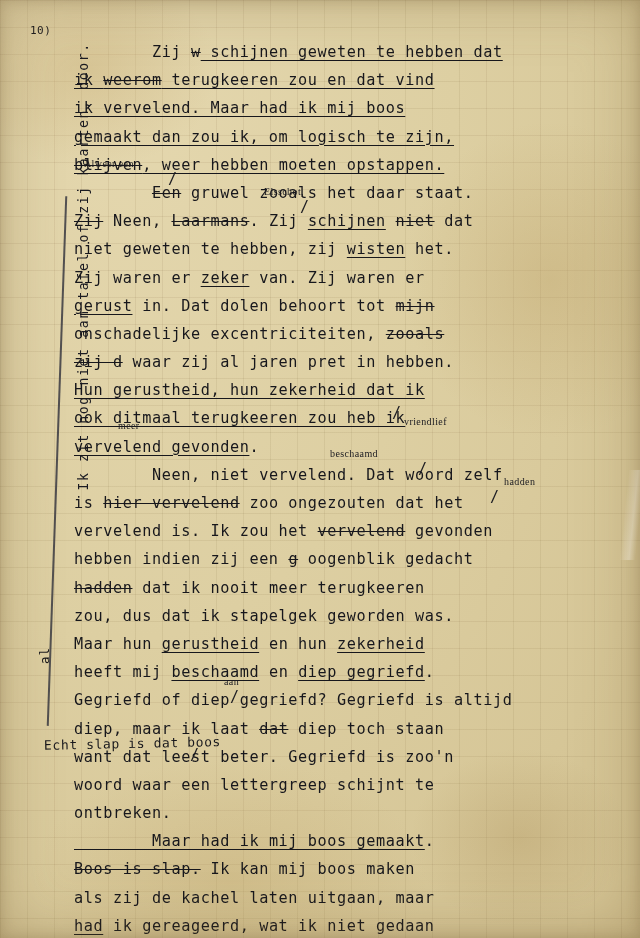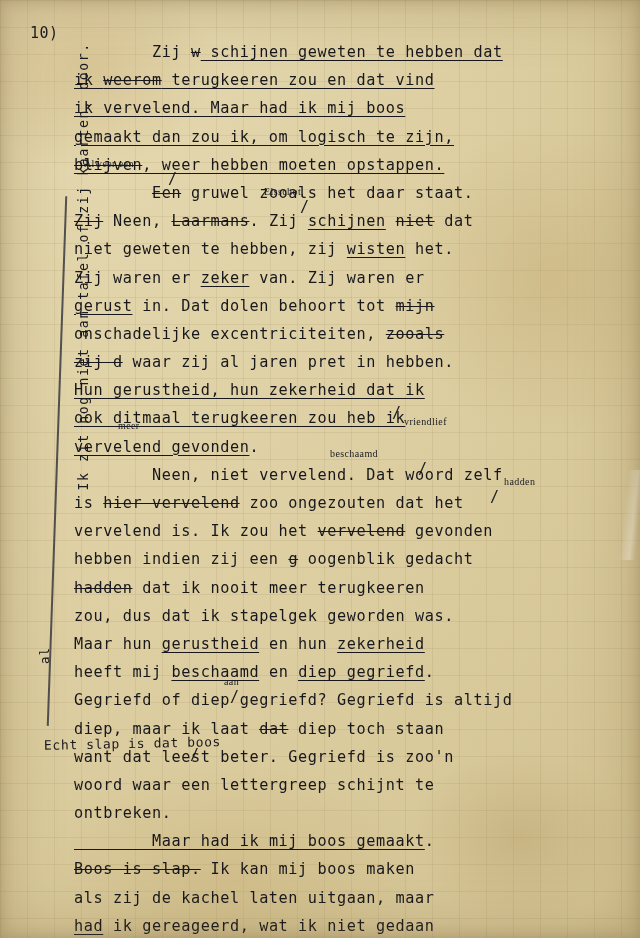--- a/index.html
+++ b/index.html
@@ -40,21 +40,21 @@
     right: 0; top: 470px;
     width: 16px; height: 90px;
     background: linear-gradient(90deg, rgba(255,255,255,0) 0%, rgba(248,242,224,0.55) 60%, rgba(255,255,255,0.0) 100%);
     transform: skewX(-6deg);
     pointer-events: none;
   }
 
   .page-number {
     position: absolute;
     left: 30px; top: 24px;
-    font-size: 15px;
+    font-size: 11px;
     letter-spacing: 0.5px;
   }
 
   .body-text {
     position: absolute;
     left: 74px;
     top: 38px;
     width: 548px;
     font-size: 15.2px;
     line-height: 28.2px;

